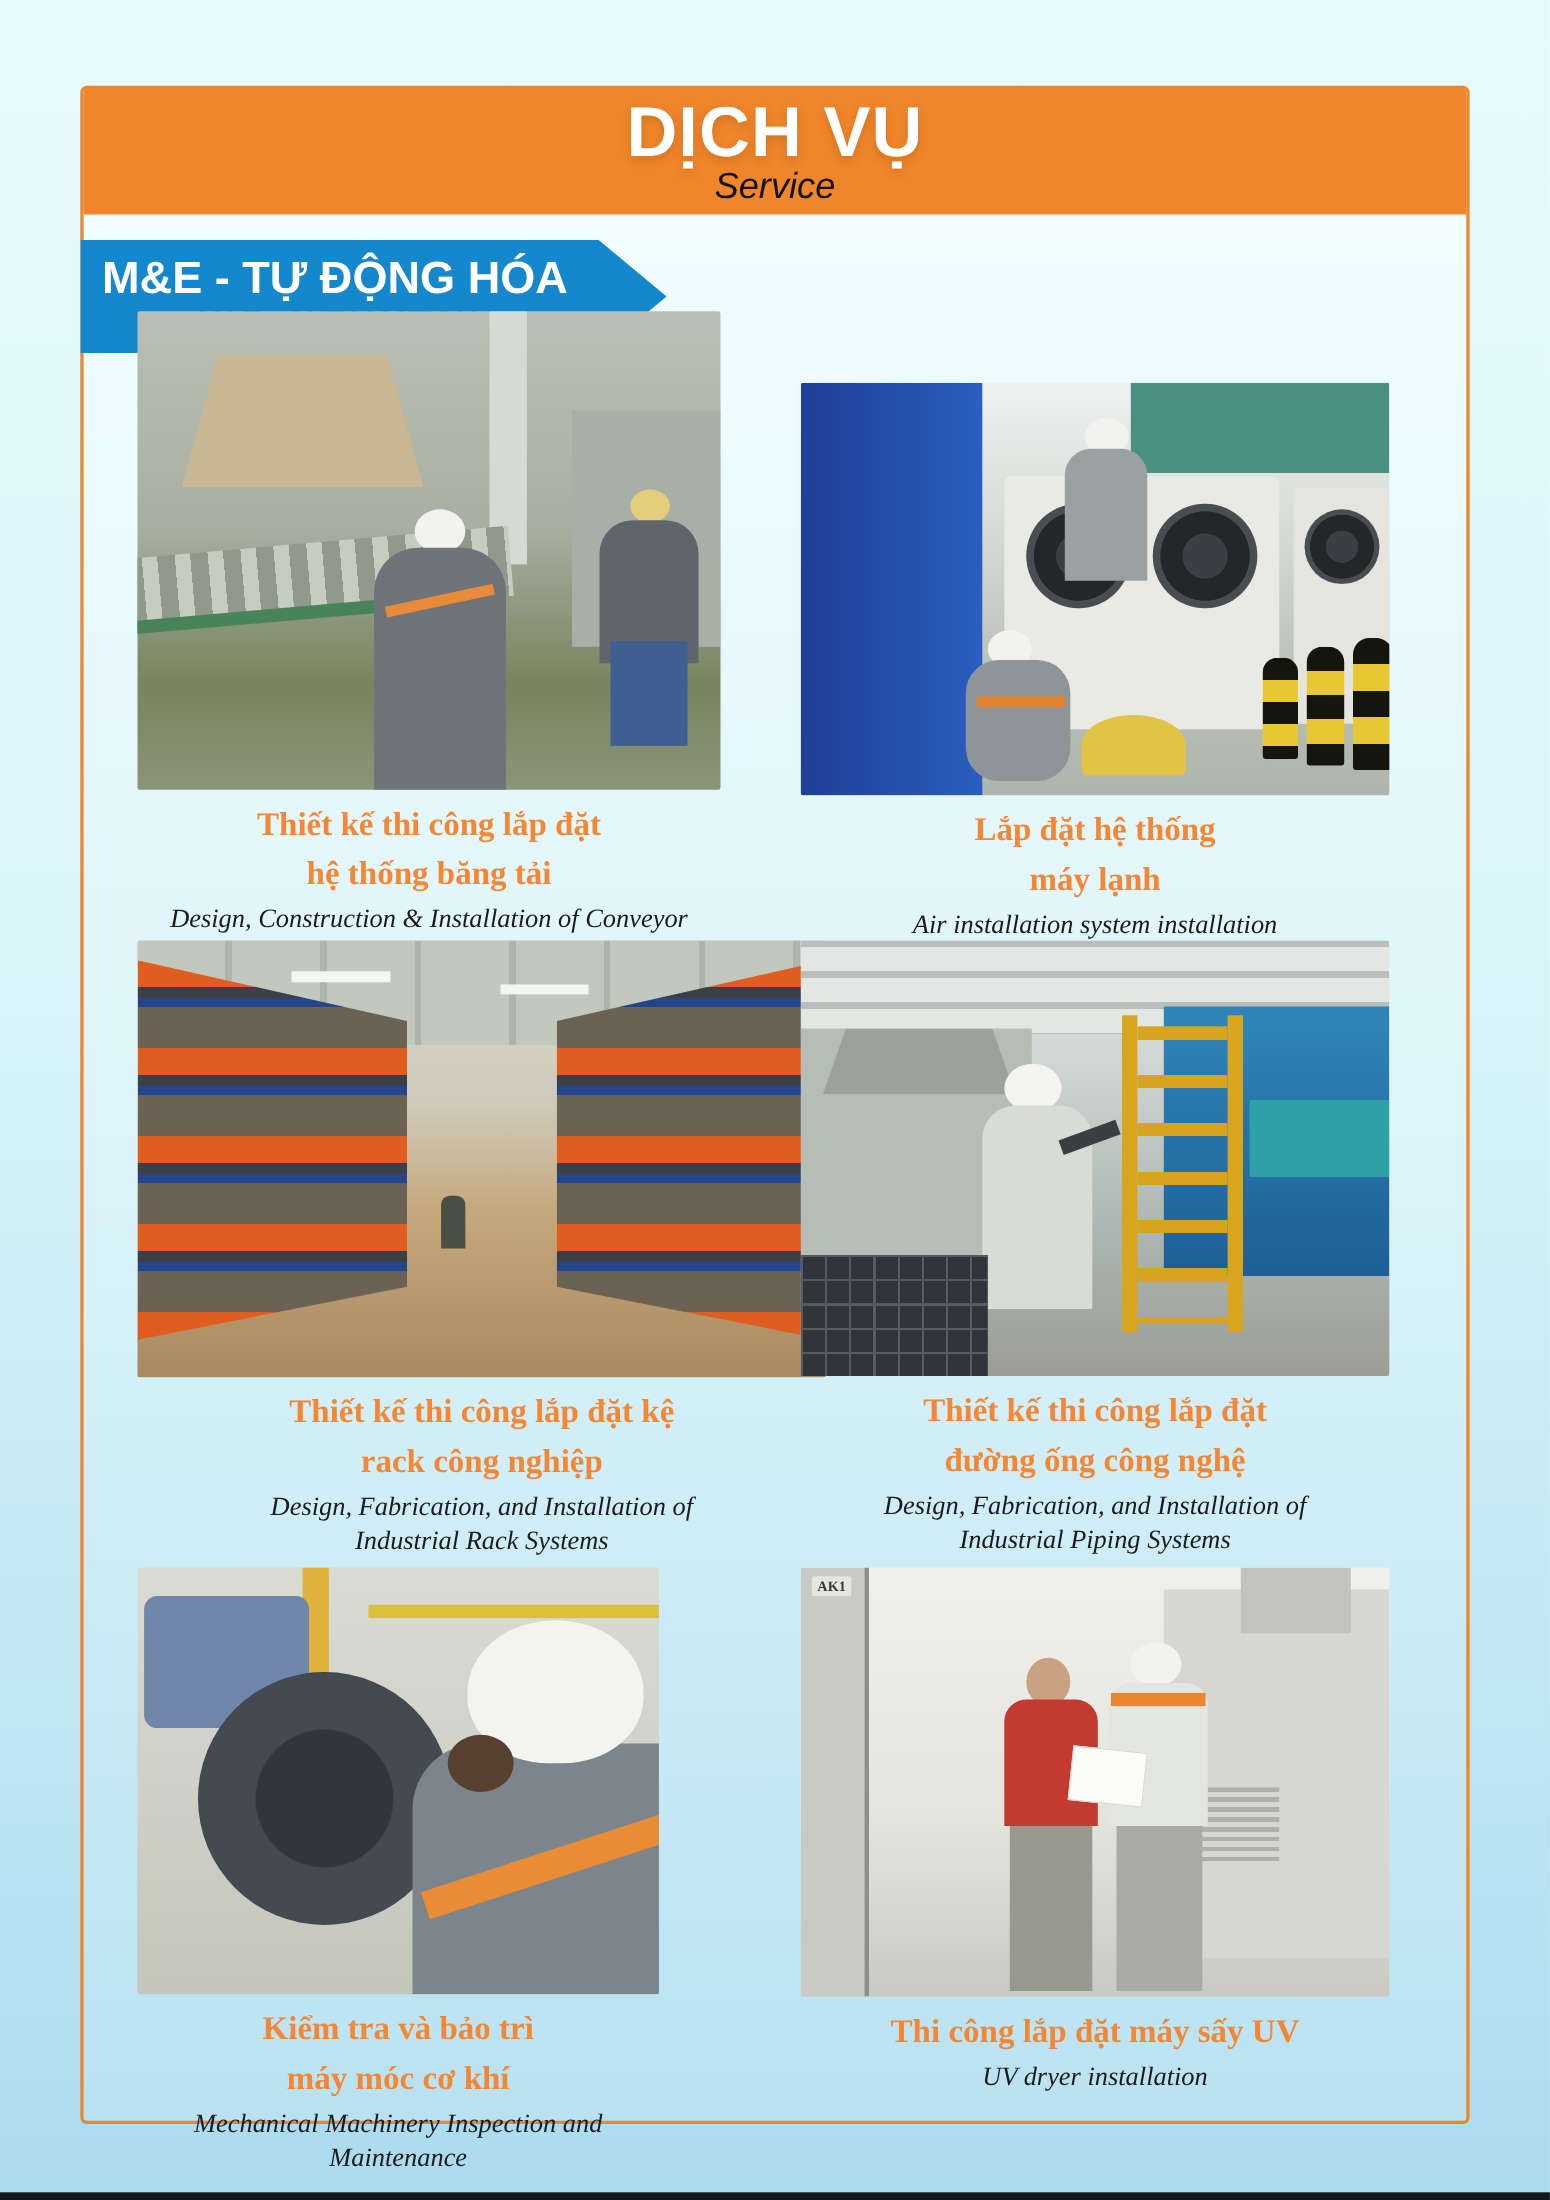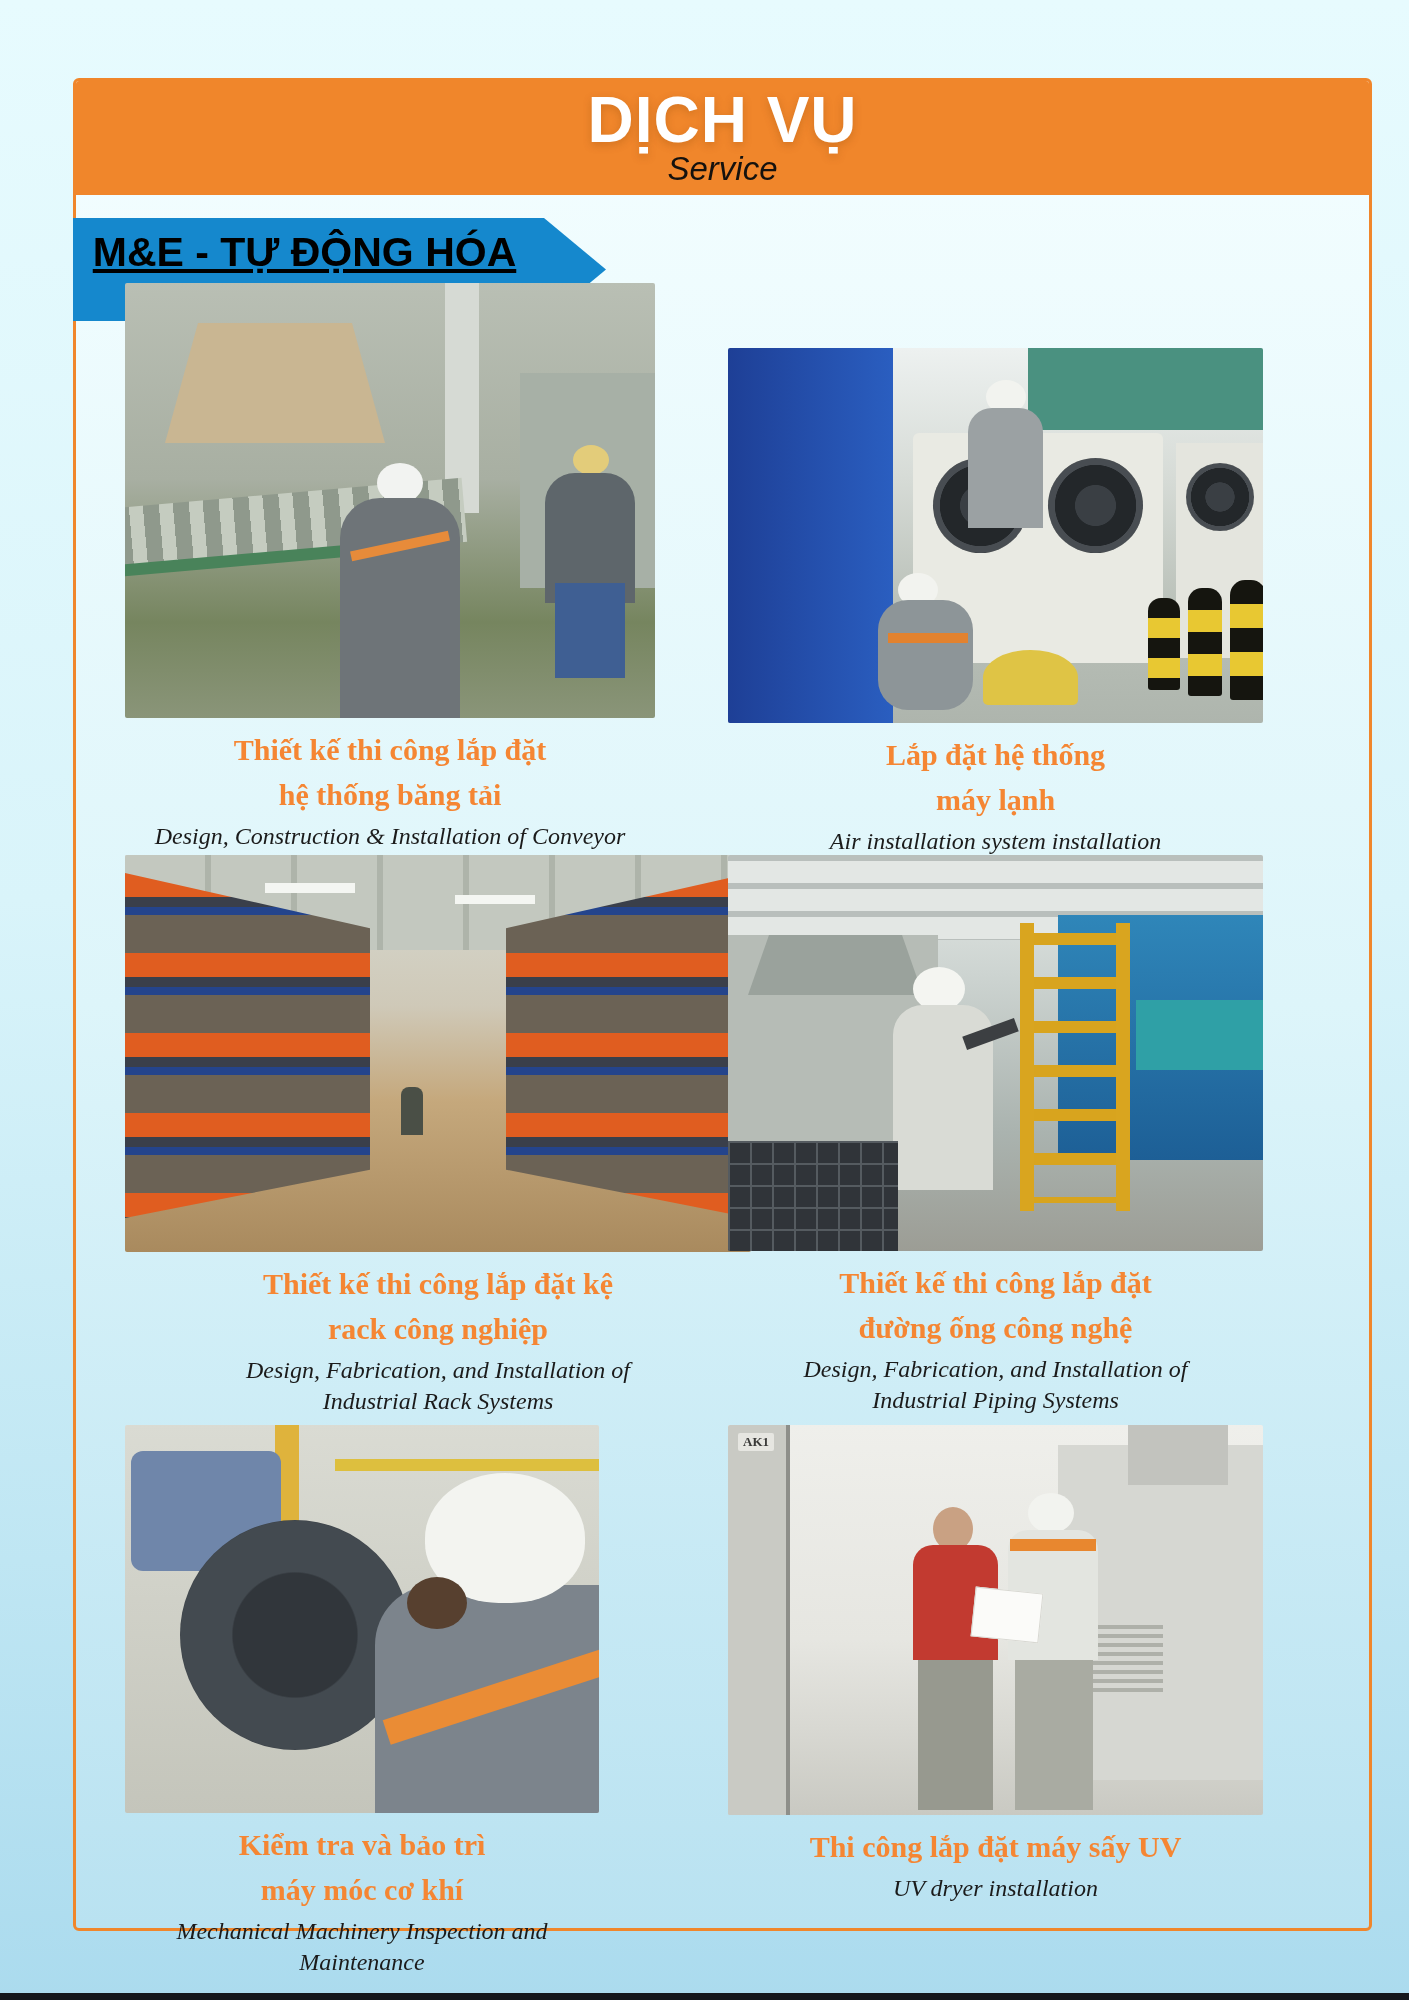--- a/index.html
+++ b/index.html
@@ -8,33 +8,33 @@
     --accent-orange:#F0862B;
     --caption-orange:#F58633;
     --ribbon-blue:#1588CD;
     --footer-dark:#14171C;
   }
   .page{position:relative;width:1409px;height:2000px;
     background:linear-gradient(180deg,#e7fbfe 0%,#d9f4fa 45%,#bfe6f3 78%,#abdbee 100%);}
   .footer-bar{position:absolute;left:0;bottom:0;width:100%;height:7px;background:var(--footer-dark);}
   .card{position:absolute;left:73px;top:78px;width:1257px;height:1847px;
     border:3px solid var(--accent-orange);border-radius:6px;
-    background:linear-gradient(180deg,#f4feff 0%,#ddf5fa 50%,#b9e2f1 100%);padding-left:36px;}
+    background:linear-gradient(180deg,#f4feff 0%,#ddf5fa 50%,#b9e2f1 100%);}
   
   .band{position:absolute;left:0;top:0;width:100%;height:114px;background:var(--accent-orange);
     border-radius:3px 3px 0 0;display:flex;flex-direction:column;align-items:center;justify-content:center;}
   .band h1{margin:0;font-size:64px;line-height:1.0;font-weight:bold;color:#ffffff;
     letter-spacing:1px;text-shadow:0 3px 9px rgba(120,60,0,.25);}
   .band .band-sub{font-size:33px;font-style:italic;color:#15120e;margin-top:-2px;}
   
   .ribbon{position:absolute;left:-3px;top:137px;width:533px;height:103px;background:var(--ribbon-blue);
     clip-path:polygon(0 0,calc(100% - 62px) 0,100% 50%,calc(100% - 62px) 100%,0 100%);
     display:flex;flex-direction:column;align-items:center;justify-content:center;
     padding-right:70px;box-sizing:border-box;}
-  .ribbon-title{font-size:41px;font-weight:bold;color:#000000;line-height:1.05;text-decoration:underline;}
+  .ribbon-title{font-size:41px;font-weight:bold;color:#ffffff;line-height:1.05;}
   .ribbon-sub{font-size:26px;font-style:italic;font-weight:bold;color:#14202e;margin-top:3px;}
   
   .cell{position:absolute;margin:0;text-align:center;font-family:Liberation Serif, serif;}
   .photo{position:relative;width:100%;overflow:hidden;border-radius:2px;}
   .ph{position:absolute;}
   .cap-vi{white-space:pre-line;margin-top:9px;font-size:30px;line-height:1.5;font-weight:bold;
     color:var(--caption-orange);}
   .cap-en{white-space:pre-line;margin-top:4px;font-size:24px;line-height:1.3;font-style:italic;
     color:#1b1b1b;}
   .photo-label{position:absolute;left:10px;top:8px;background:#e6e6e1;color:#3a3a38;

